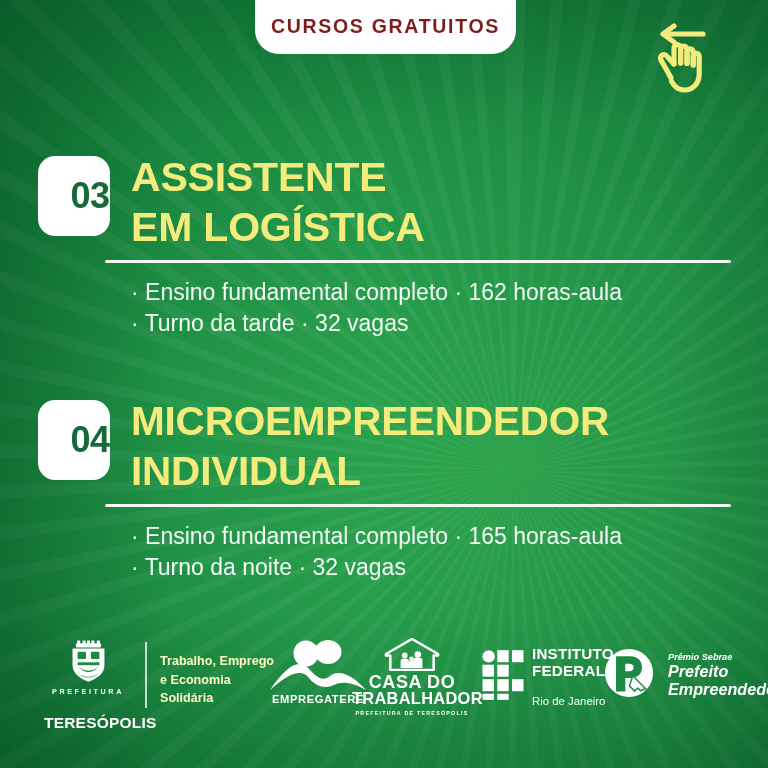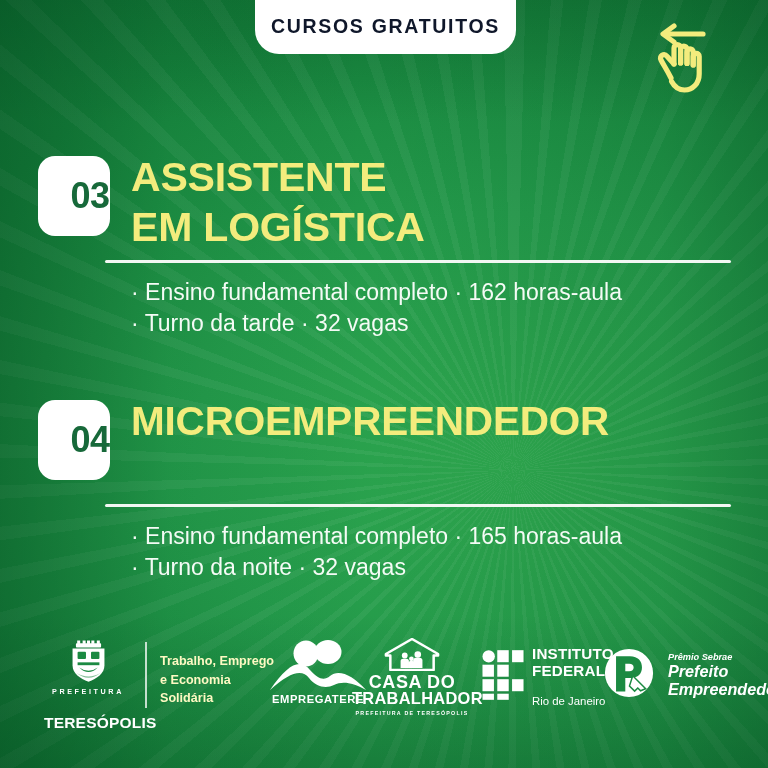--- a/index.html
+++ b/index.html
@@ -33,21 +33,21 @@
   .frame{ position:absolute; inset:0; z-index:5; }
 
   
   .top-tab{
     position:absolute; left:255px; top:-2px; width:261px; height:56px;
     background:#ffffff;
     border-radius:0 0 24px 24px;
     display:flex; align-items:center; justify-content:center;
   }
   .top-tab span{
-    color:#0f172a; font-size:19.5px; font-weight:700;
+    color:#7f1d1d; font-size:19.5px; font-weight:700;
     letter-spacing:1.7px;
   }
 
   
   .swipe-hand{ position:absolute; left:641px; top:18px; width:96px; height:78px; }
 
   
   .course{ position:absolute; left:0; width:768px; }
   .course-1{ top:152px; }
   .course-2{ top:396px; }
@@ -159,20 +159,21 @@
       <span class="ln">· Turno da tarde · 32 vagas</span>
     </div>
   </div>
 
   <div class="course course-2">
     <div class="badge">
       <span>04</span>
     </div>
     <div class="course-title">
       <span class="ln">MICROEMPREENDEDOR</span>
+      <span class="ln">INDIVIDUAL</span>
     </div>
     <div class="divider"></div>
     <div class="details">
       <span class="ln">· Ensino fundamental completo · 165 horas-aula</span>
       <span class="ln">· Turno da noite · 32 vagas</span>
     </div>
   </div>
 
   <div class="footer">
 

